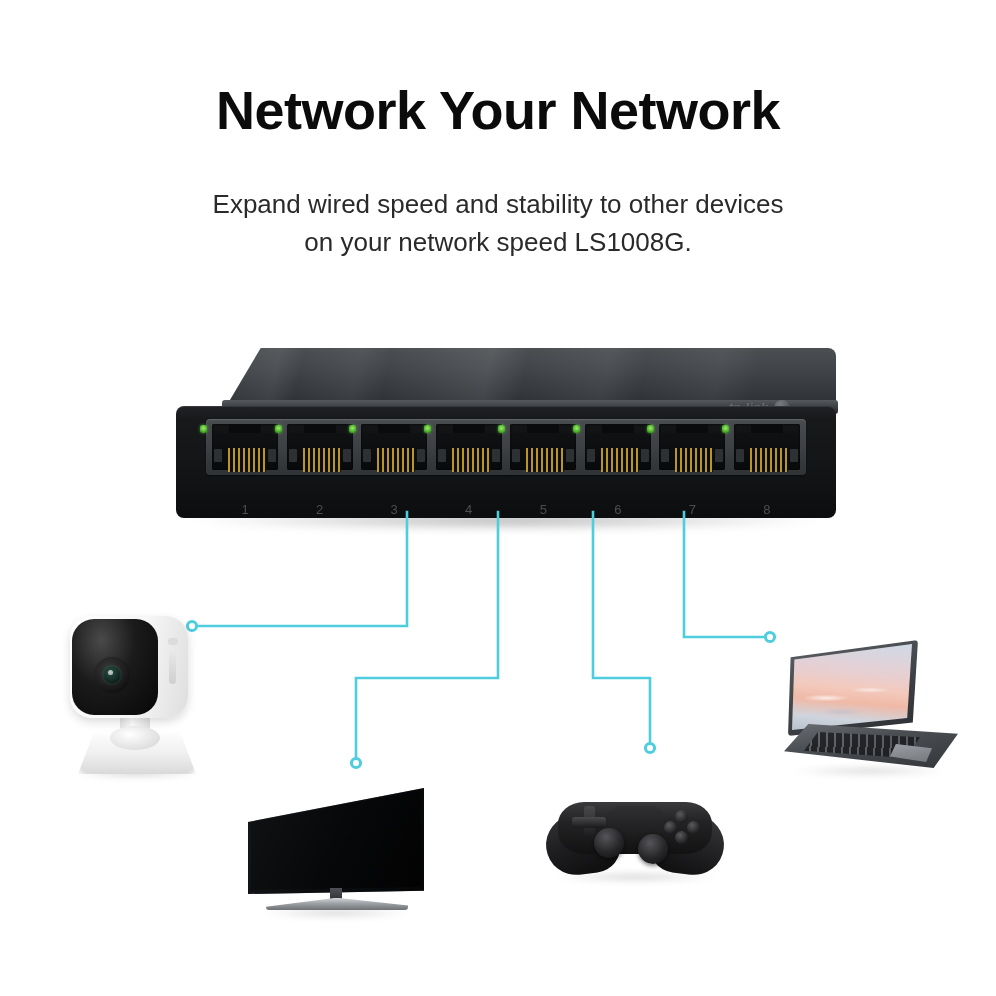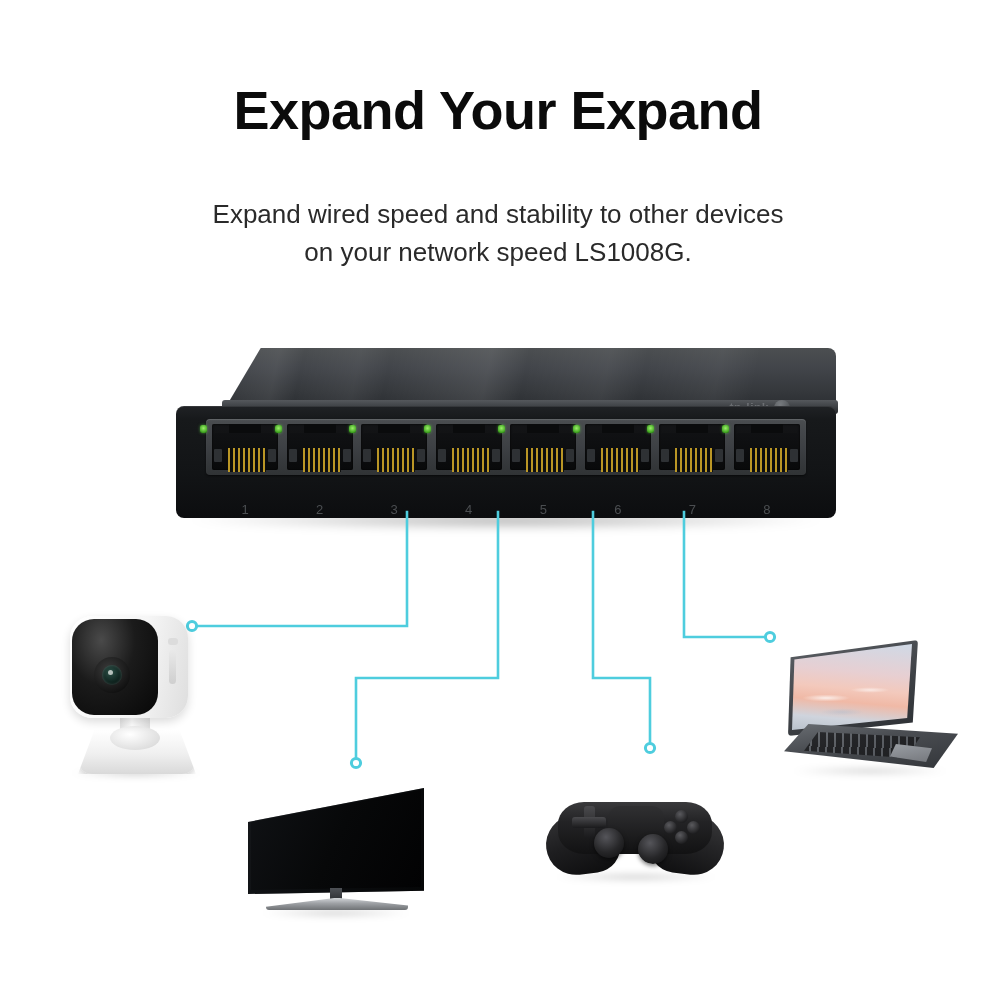--- a/index.html
+++ b/index.html
@@ -11,21 +11,21 @@
   }
   .stage{position:absolute;inset:0;}
 
   
   .headline{
     position:absolute;left:0;top:82px;width:996px;text-align:center;
     font-size:54px;font-weight:700;color:#0b0b0b;letter-spacing:-0.5px;
     line-height:1.05;
   }
   .subline{
-    position:absolute;left:0;top:195px;width:996px;text-align:center;
+    position:absolute;left:0;top:185px;width:996px;text-align:center;
     font-size:26px;font-weight:400;color:#2a2a2a;line-height:1.48;
   }
   .subline span{display:block;}
 
   
   .switch{position:absolute;left:176px;top:348px;width:660px;height:176px;}
   .sw-shadow{
     position:absolute;left:14px;top:166px;width:632px;height:16px;
     background:radial-gradient(ellipse at 50% 40%,rgba(0,0,0,.30),rgba(0,0,0,0) 72%);
     filter:blur(4px);
@@ -298,21 +298,21 @@
     position:absolute;left:10px;top:126px;width:156px;height:10px;
     background:radial-gradient(ellipse at 50% 50%,rgba(0,0,0,.16),rgba(0,0,0,0) 72%);
     filter:blur(3px);
   }
 </style>
 </head>
 <body>
 
 <div class="stage">
 
-  <div class="headline">Expand Your Expand</div>
+  <div class="headline">Network Your Network</div>
   <div class="subline">
     <span>Expand wired speed and stability to other devices</span>
     <span>on your network speed LS1008G.</span>
   </div>
 
   <div class="switch">
     <div class="sw-shadow"></div>
 
     <div class="sw-top">
       <div class="sw-top-sheen"></div>

